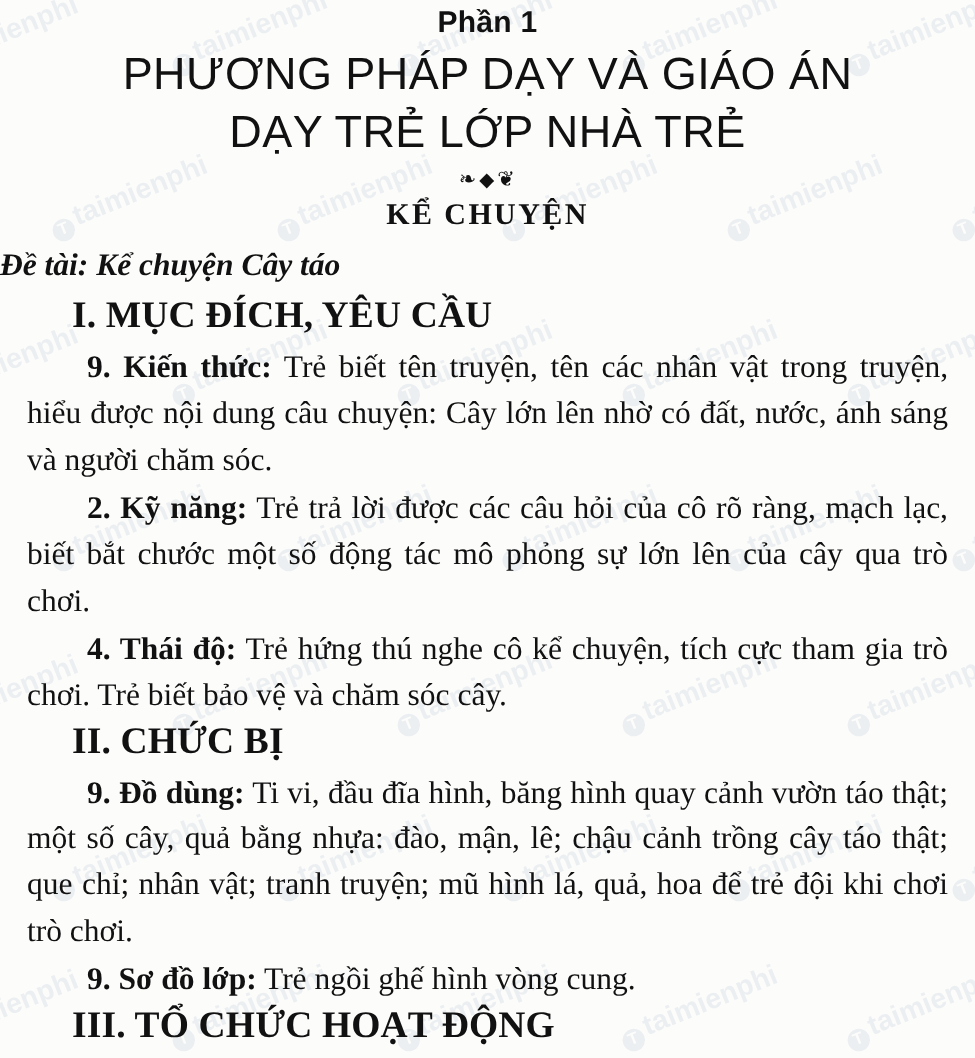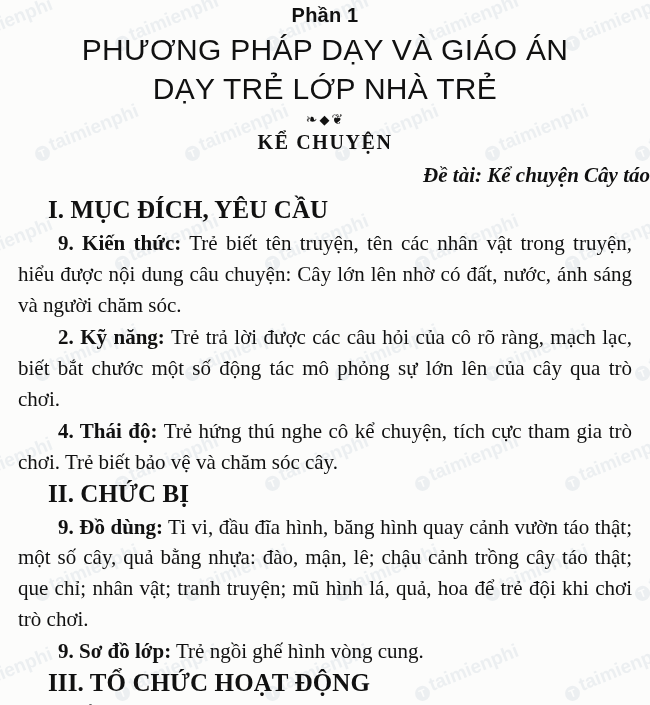--- a/index.html
+++ b/index.html
@@ -97,21 +97,21 @@
 
   .section-kind {
     text-align: center;
     font-weight: bold;
     font-size: 20px;
     letter-spacing: 1.6px;
     margin: 0 0 9px 0;
   }
 
   .topic-line {
-    text-align: right;
+    text-align: left;
     font-weight: bold;
     font-style: italic;
     font-size: 21px;
     margin: 0 0 8px 0;
   }
 
   .roman-heading {
     font-weight: bold;
     font-size: 25px;
     margin: 0 0 4px 0;

